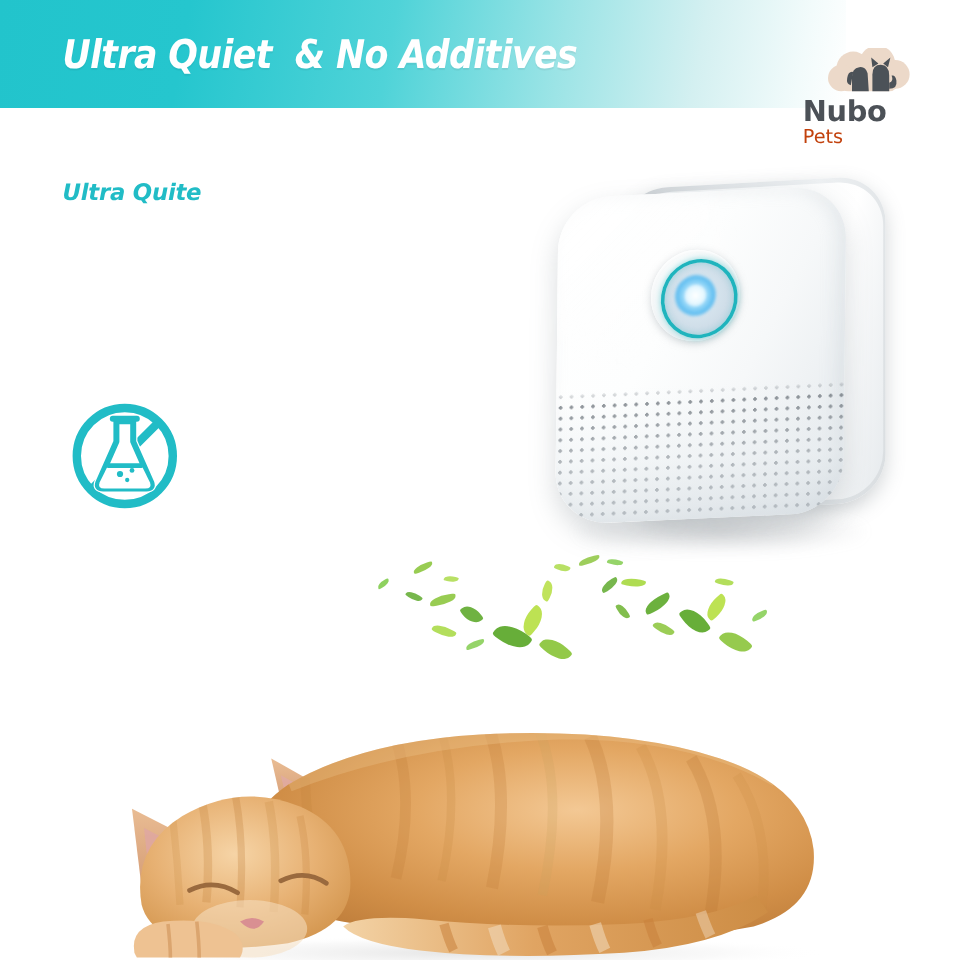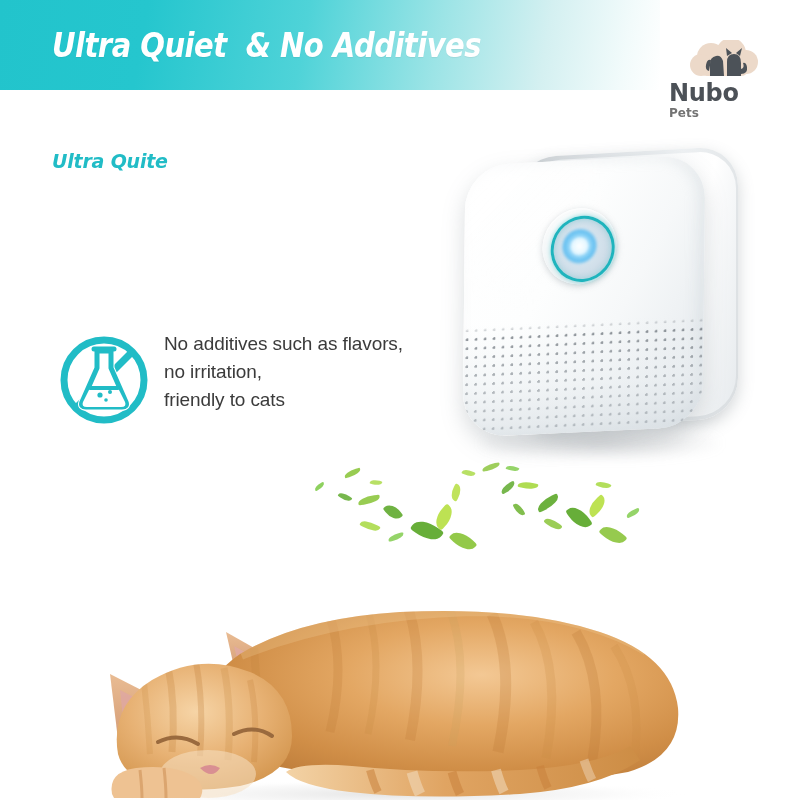--- a/index.html
+++ b/index.html
@@ -30,20 +30,21 @@
     width: 660px;
     height: 90px;
     background: linear-gradient(100deg,
         #22c4cc 0%,
         #25c6ce 22%,
         #4fd3d8 46%,
         #9ce4e6 66%,
         #d4f0f1 82%,
         #f2fbfb 94%,
         #ffffff 100%);
+    padding-left: 45px;
   }
   .header-title {
     position: absolute;
     left: 52px;
     top: 26px;
     font-family: "DejaVu Sans", sans-serif;
     font-size: 33px;
     font-weight: bold;
     font-style: italic;
     color: #ffffff;
@@ -73,23 +74,23 @@
     font-family: "DejaVu Sans", sans-serif;
     font-size: 24px;
     font-weight: bold;
     color: #4c5157;
     line-height: 24px;
     margin-top: 1px;
     letter-spacing: -0.3px;
   }
   .logo-sub {
     font-family: "DejaVu Sans", sans-serif;
-    font-size: 12px;
-    font-weight: bold;
-    color: #737373;
+    font-size: 16px;
+    font-weight: normal;
+    color: #c2410c;
     line-height: 17px;
     letter-spacing: 0px;
   }
 
   
   .feature {
     position: absolute;
     display: flex;
     align-items: flex-start;
   }
@@ -345,23 +346,20 @@
           <path d="M34 54 H62 L69 68 Q71 73 65 73 H31 Q25 73 27 68 Z" fill="#ffffff"></path>
           <path d="M34 54 H62" stroke="#21bcc6" stroke-width="4" stroke-linecap="round"></path>
 
           <circle cx="44" cy="61" r="2.6" fill="#21bcc6"></circle>
           <circle cx="54" cy="58" r="2.0" fill="#21bcc6"></circle>
           <circle cx="50" cy="66" r="1.8" fill="#21bcc6"></circle>
         </g>
       </svg>
     </div>
     <div class="feature-text">
-      <div class="feature-body">No additives such as flavors,
-no irritation,
-friendly to cats</div>
     </div>
   </div>
 
   <div class="device-wrap">
     <div class="device-shadow-floor"></div>
     <div class="device-back"></div>
     <div class="device-back-inner"></div>
     <div class="device-front">
       <div class="device-gloss"></div>
       <div class="device-vent"></div>

